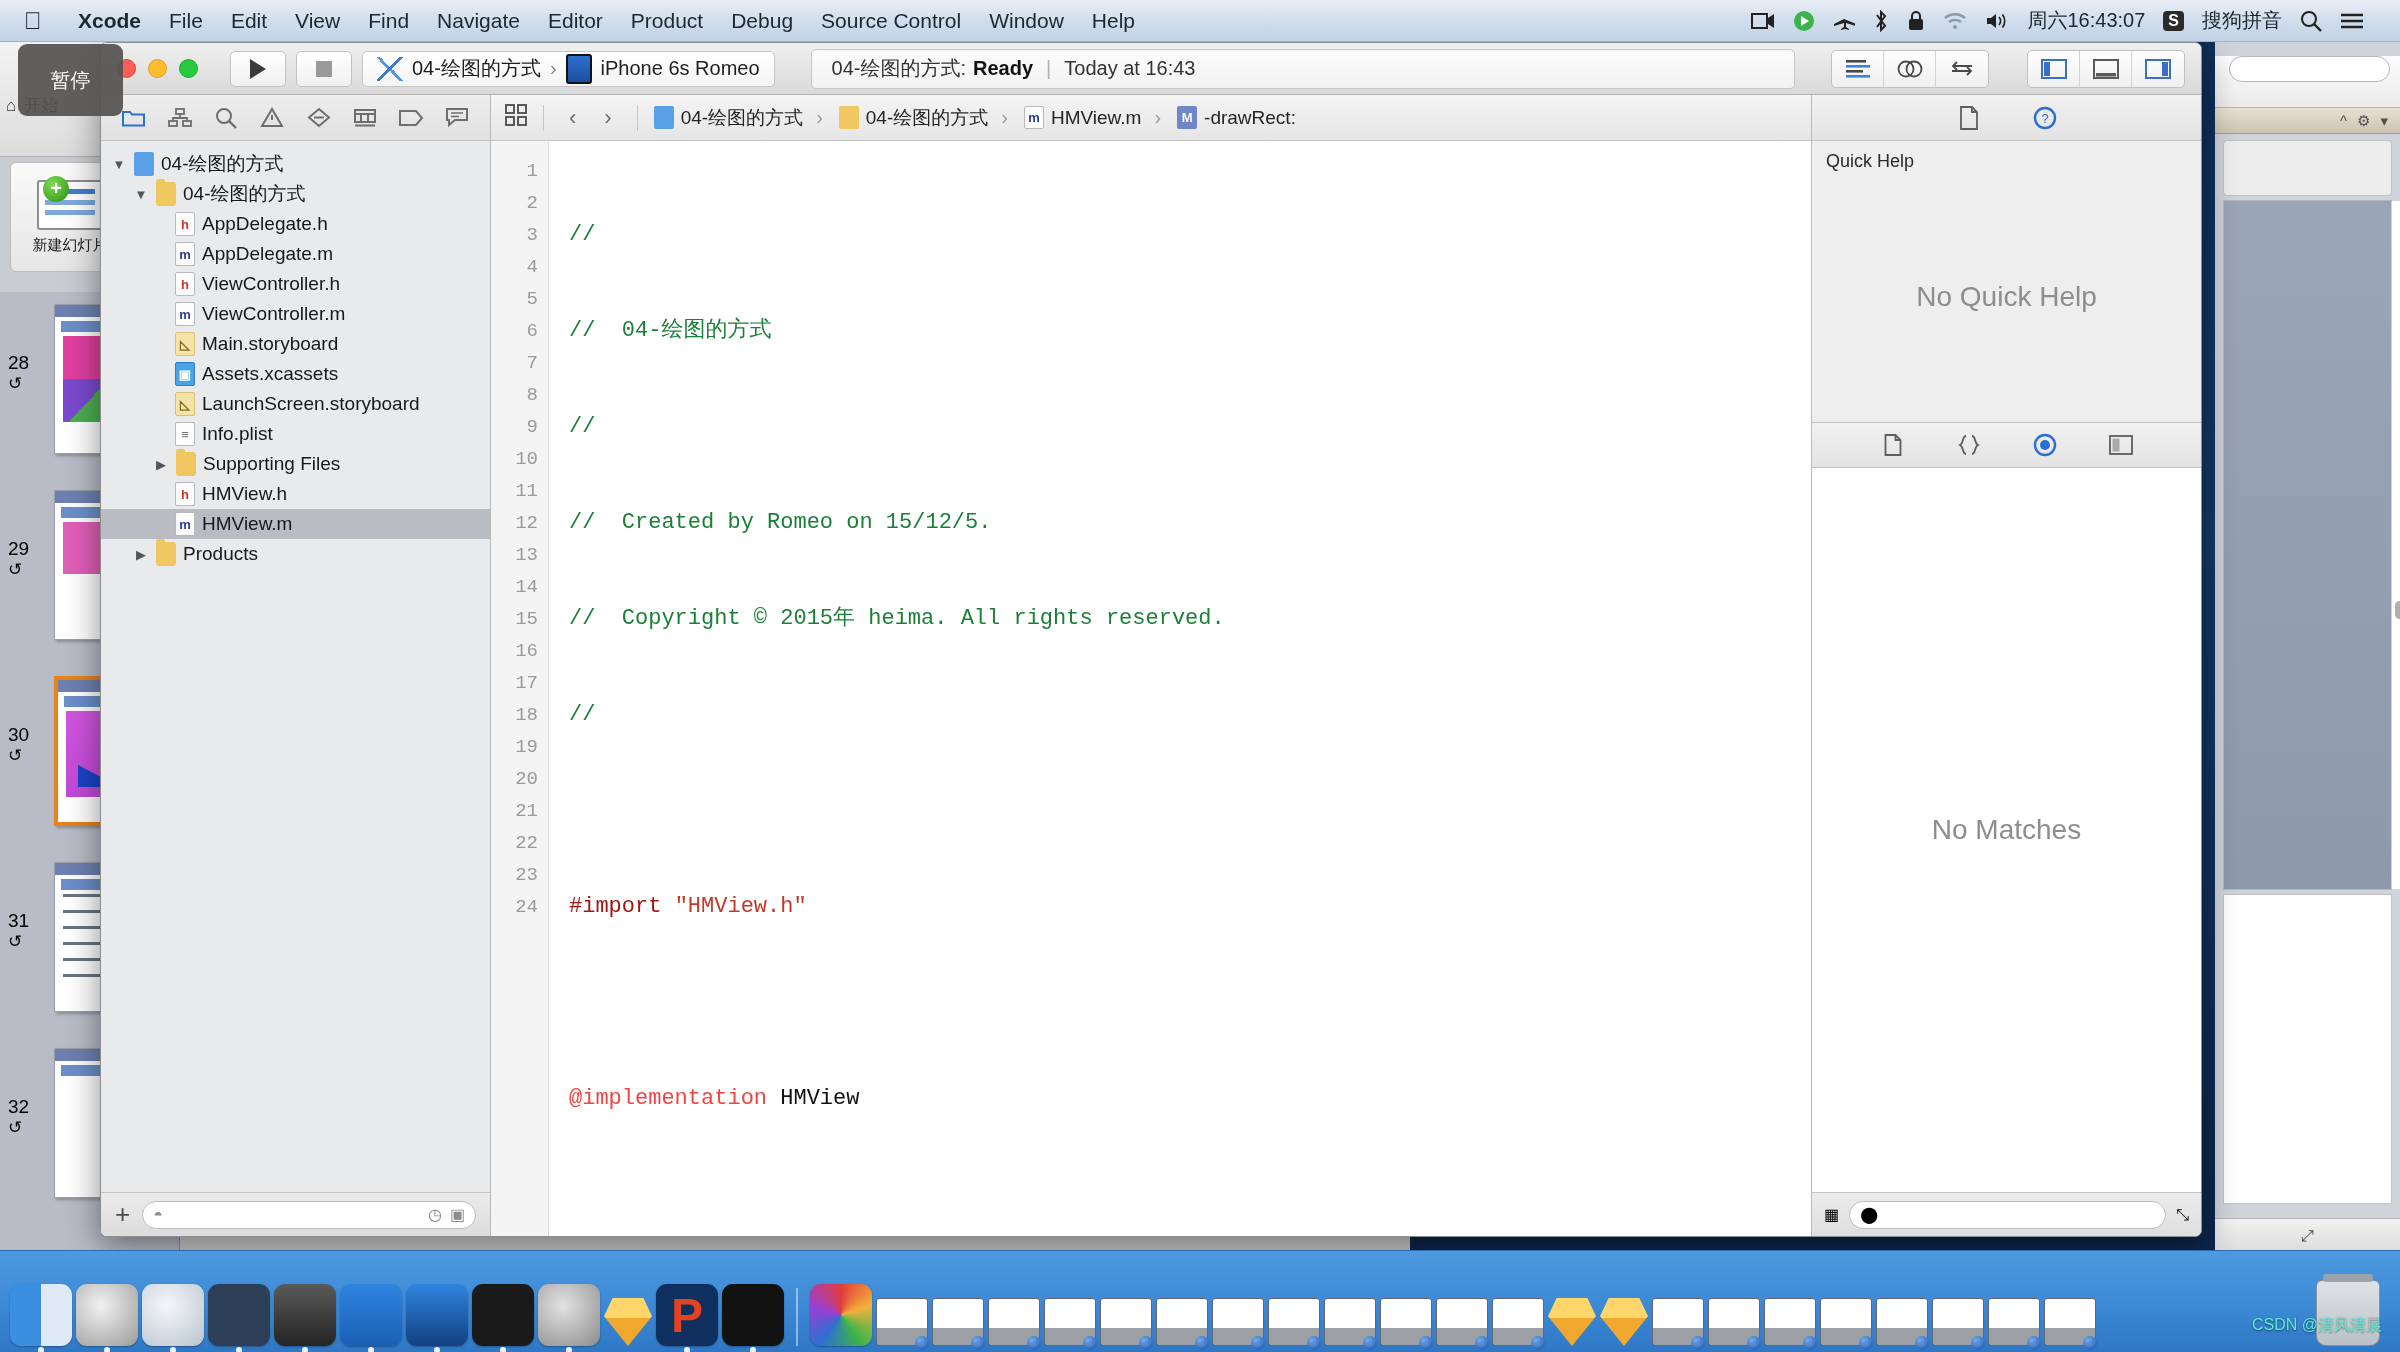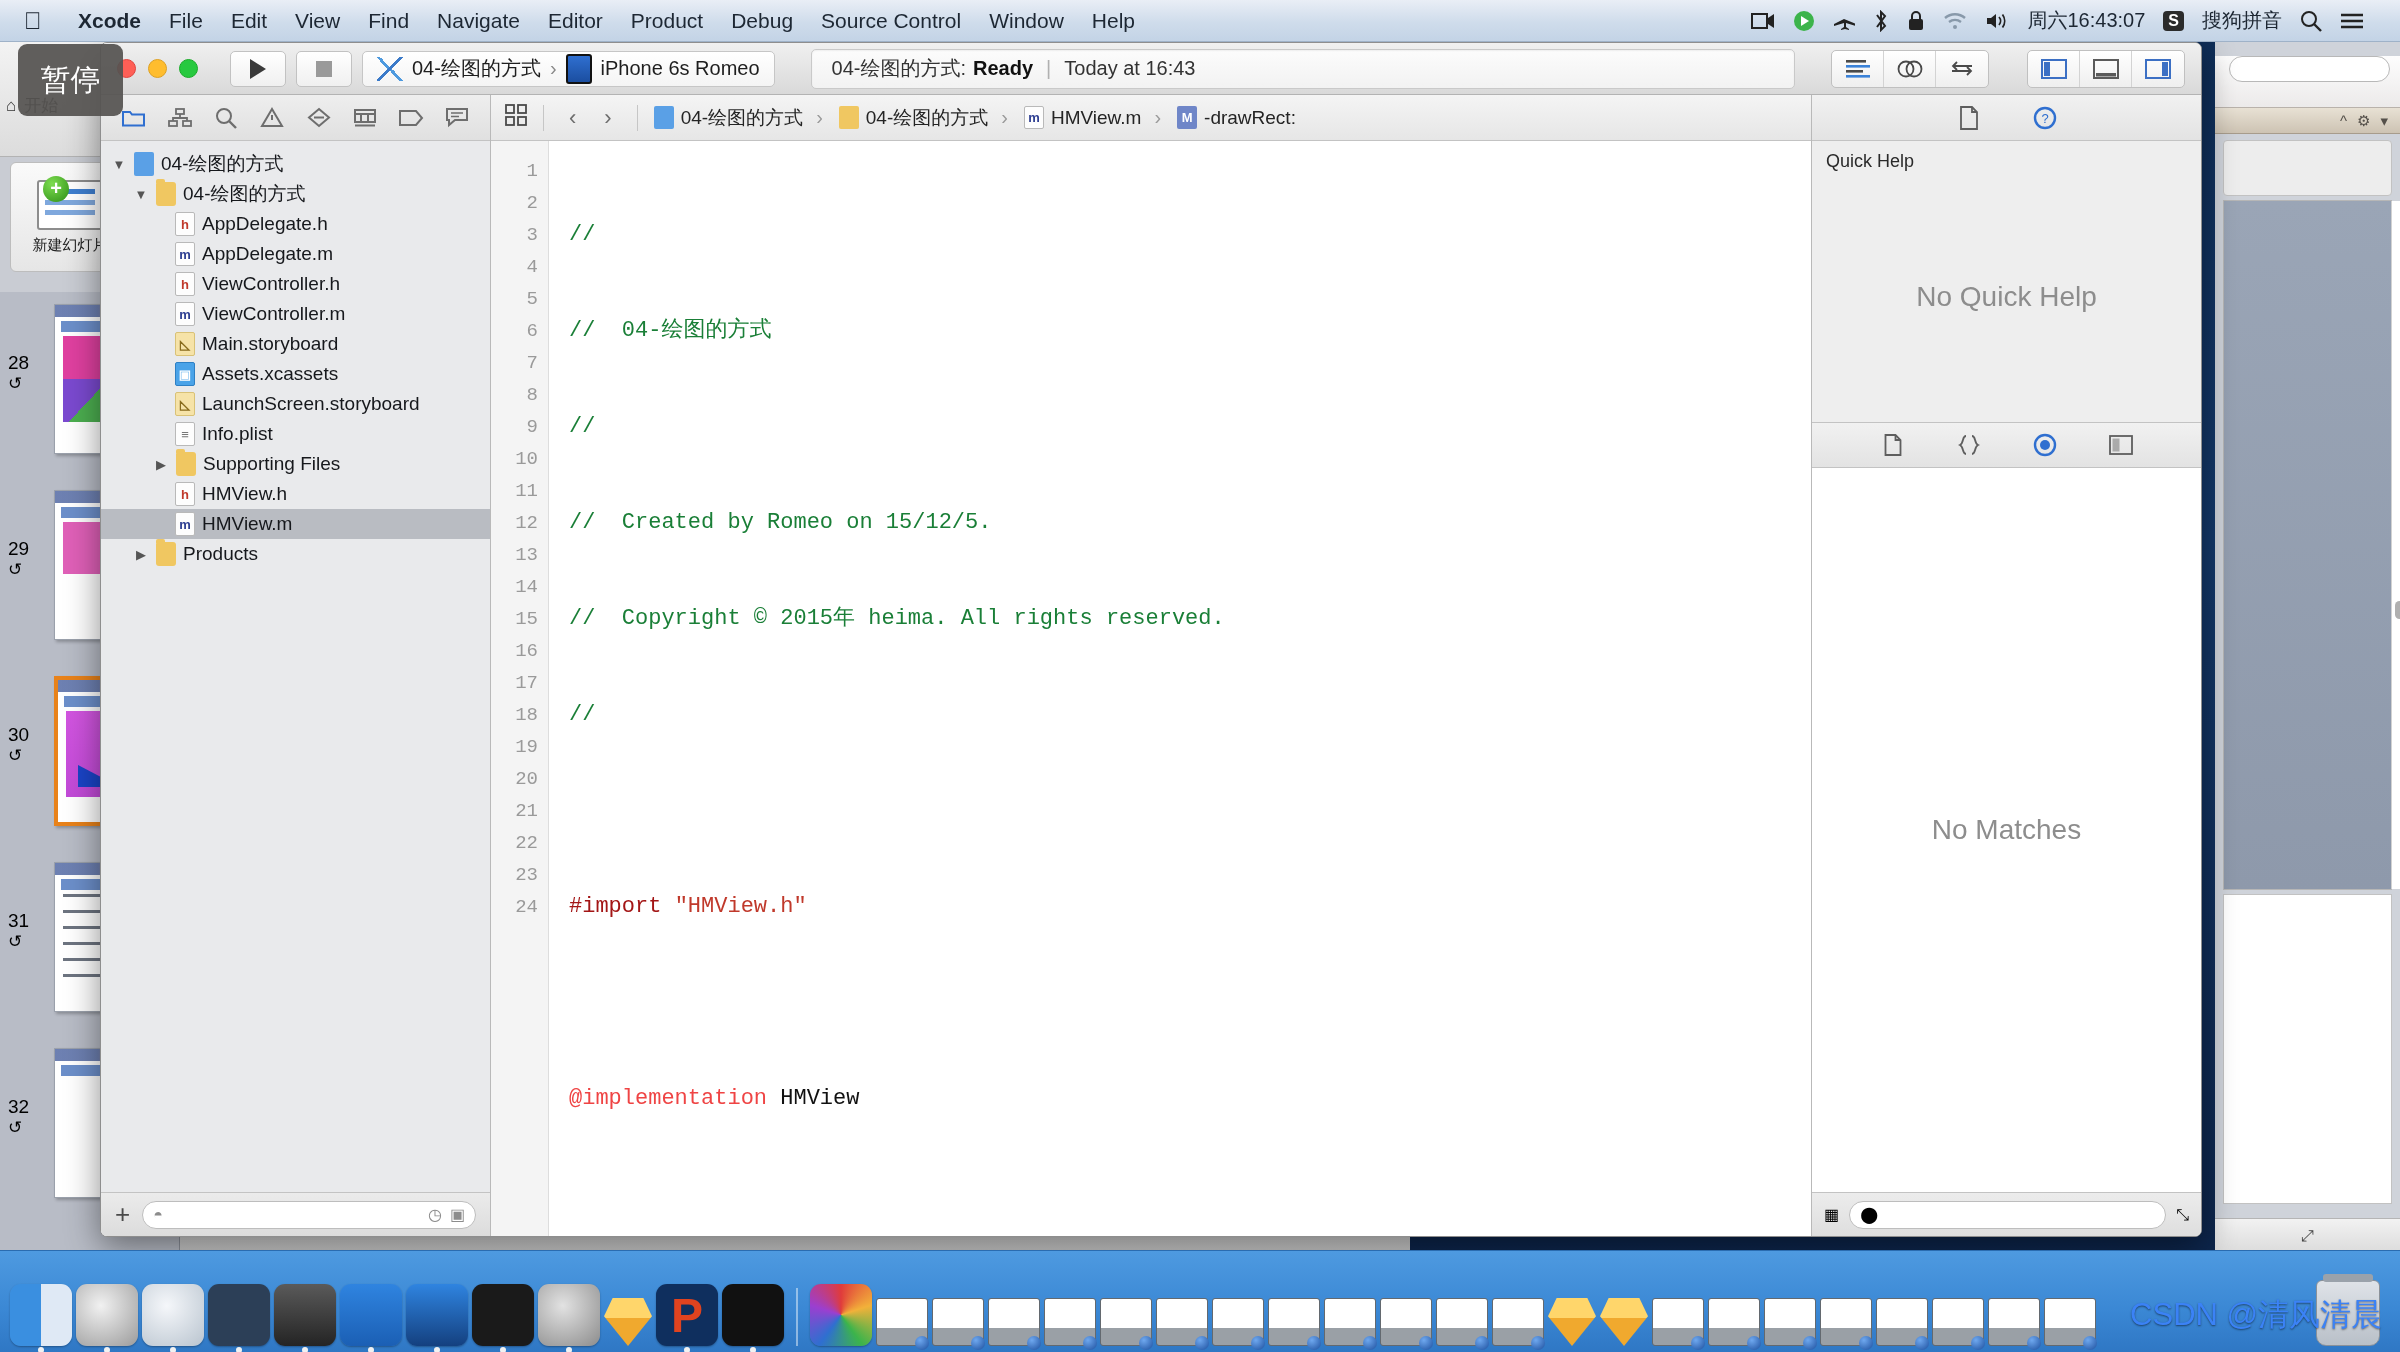--- a/index.html
+++ b/index.html
@@ -214,21 +214,21 @@
   .lib-area{flex:1;display:flex;align-items:center;justify-content:center;color:#8d8d8d;font-size:28px;background:#fff;}
   .lib-filter{height:44px;flex:0 0 44px;background:linear-gradient(180deg,#ececec,#dedede);
      border-top:1px solid #c3c3c3;display:flex;align-items:center;gap:10px;padding:0 12px;}
   .lib-filter .pill{flex:1;height:28px;background:#fff;border:1px solid #bdbdbd;border-radius:14px;
      display:flex;align-items:center;padding:0 10px;gap:8px;}
 
   
   #pause-badge{
     position:absolute;left:18px;top:44px;width:105px;height:72px;border-radius:9px;
     background:rgba(85,83,81,.93);color:#fff;display:flex;align-items:center;justify-content:center;
-    font-size:30px;z-index:70;
+    font-size:20px;z-index:70;
   }
 
   
   #dock{
     position:absolute;left:0;right:0;bottom:0;height:102px;
     background:linear-gradient(180deg,#4e9ae0 0%,#3a87d4 60%,#2f77c4 100%);
     z-index:50; display:flex; align-items:flex-end; padding:8px 10px 6px 10px; gap:4px;
     border-top:1px solid #2a6cb0;
   }
   .dock-icon{width:62px;height:62px;border-radius:11px;position:relative;flex:0 0 62px;
@@ -241,21 +241,21 @@
      border:1px solid #63696f; position:relative;}
   .win-icon::after{content:"";position:absolute;right:-2px;bottom:-5px;width:14px;height:14px;border-radius:50%;
      background:radial-gradient(circle at 35% 30%,#6fa8ef,#1c4f9e);}
   .sketch-icon{width:48px;height:48px;flex:0 0 48px;
      background:linear-gradient(180deg,#ffd66b 0 42%, #f0a92e 42% 100%);
      clip-path:polygon(50% 100%, 0 38%, 18% 0, 82% 0, 100% 38%);}
   #trash{margin-left:auto;margin-right:10px;width:64px;height:66px;flex:0 0 64px;
      background:linear-gradient(180deg,#dfe3e8,#b9c0c8);border-radius:6px 6px 10px 10px;
      border:1px solid #8a9199;position:relative;}
   #trash::before{content:"";position:absolute;top:-7px;left:6px;right:6px;height:8px;background:#9aa2ab;border-radius:3px;}
-  #watermark{position:absolute;right:18px;bottom:16px;color:#3b82f6;font-size:31px;z-index:80;
+  #watermark{position:absolute;right:18px;bottom:16px;color:#5eead4;font-size:16px;z-index:80;
      text-shadow:0 1px 2px rgba(0,0,0,.5);}
 
   
   .bottom-strip{position:absolute;left:180px;bottom:102px;width:1230px;height:40px;
      background:linear-gradient(180deg,#efefef,#c9c9c9);border-top:1px solid #a9a9a9;
      display:flex;align-items:center;padding-left:60px;font-size:20px;color:#3a3a3a;z-index:15;}
 </style>
 </head>
 <body>
 

